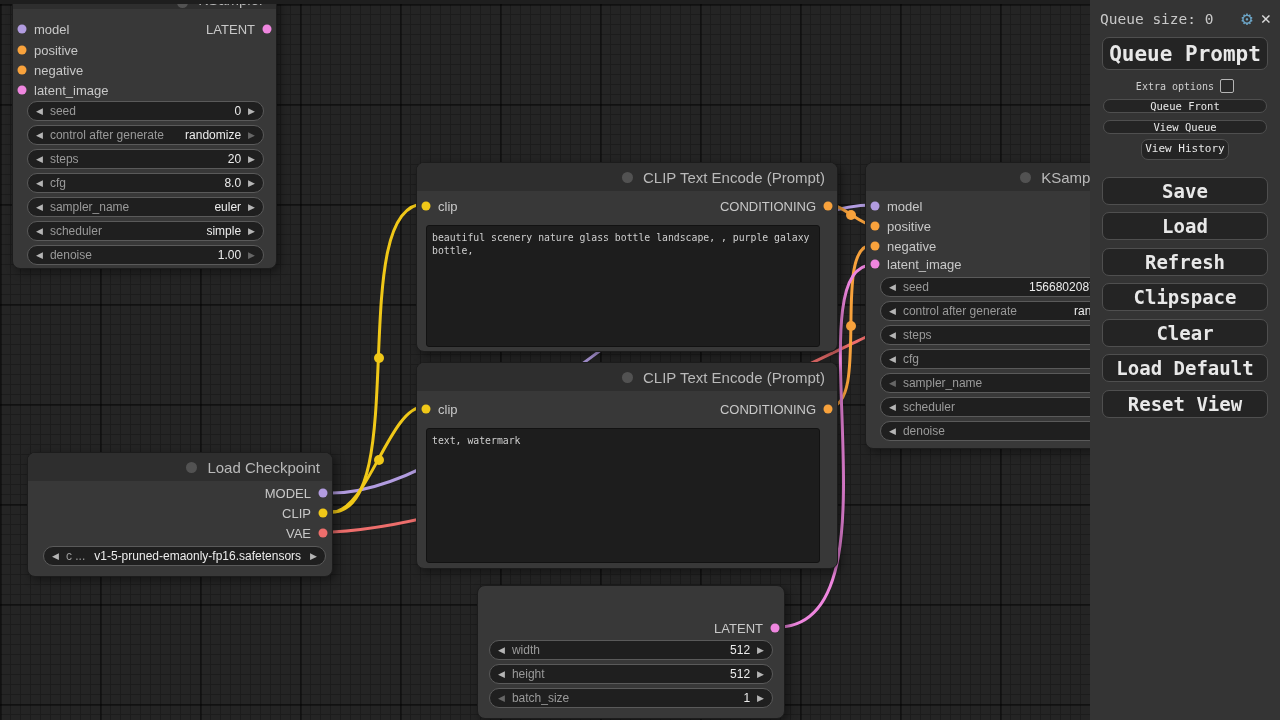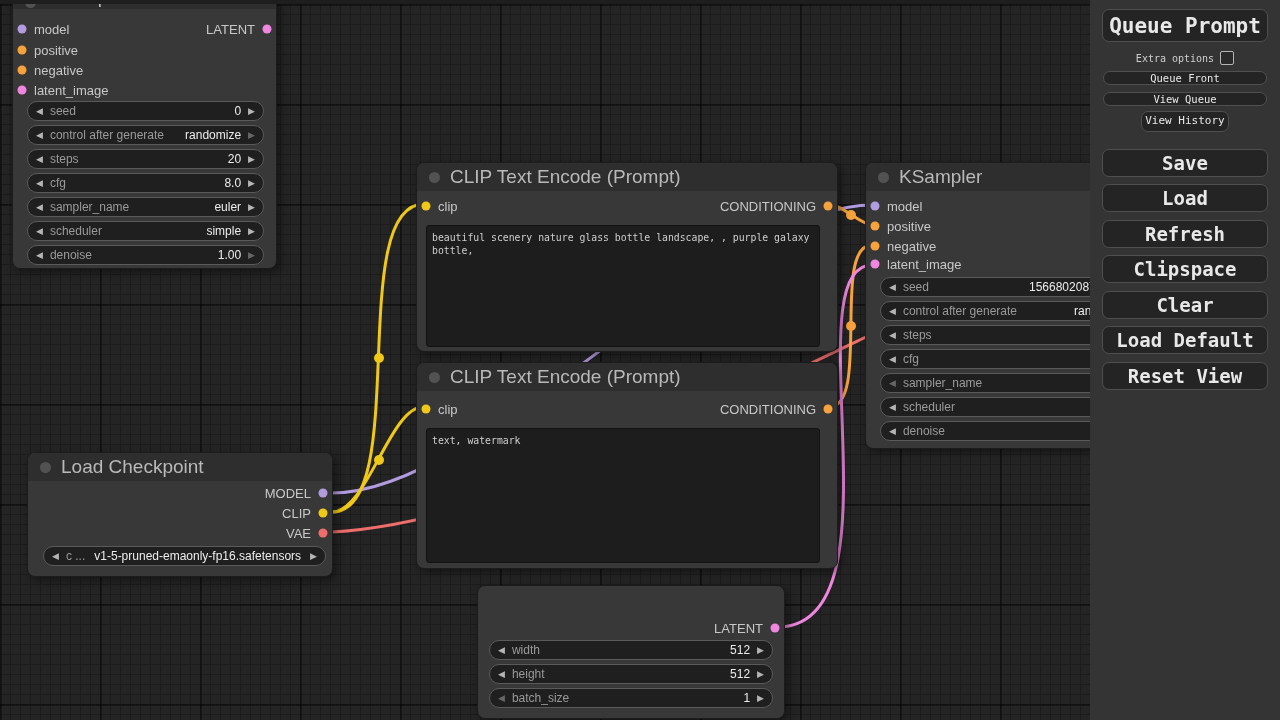--- a/index.html
+++ b/index.html
@@ -11,21 +11,21 @@
       linear-gradient(#1c1c1c 1px, transparent 1px),
       linear-gradient(90deg,#1c1c1c 1px, transparent 1px);
     background-size:100px 100px,100px 100px,10px 10px,10px 10px;
   }
   .wires{position:absolute;left:0;top:0;z-index:1;}
   .wires path{fill:none;stroke-width:3;stroke-linecap:round;}
   .node{position:absolute;z-index:2;background:#383838;border:1px solid #1c1c1c;border-radius:8px;
     box-shadow:3px 3px 10px rgba(0,0,0,.45);box-sizing:border-box;
     font-family:"Liberation Sans",sans-serif;color:#c8c8c8;}
   .node-title{height:28px;background:#2e2e2e;border-radius:7px 7px 0 0;display:flex;align-items:center;
-    gap:10px;padding:0 12px;font-size:19px;color:#b9b9b9;white-space:nowrap;overflow:hidden;}
+    gap:10px;padding:0 12px;font-size:15px;color:#b9b9b9;white-space:nowrap;overflow:hidden;justify-content:flex-end;}
   .node-title.flushbottom{align-items:flex-end;padding-bottom:1px;}
   .tdot{width:11px;height:11px;border-radius:50%;background:#525252;flex:0 0 auto;}
   .slot{position:absolute;height:16px;display:flex;align-items:center;gap:7px;font-size:13px;white-space:nowrap;}
   .slot.out{flex-direction:row-reverse;}
   .slot svg{display:block;}
   .pill{position:absolute;height:20px;background:#1f1f1f;border:1px solid #5a5a5a;border-radius:10px;
     display:flex;align-items:center;padding:0 8px;box-sizing:border-box;font-size:12px;white-space:nowrap;}
   .arrow{font-size:9px;color:#b5b5b5;flex:0 0 auto;font-family:"DejaVu Sans",sans-serif;}
   .arrow.dim{color:#666;}
   .wlabel{color:#9a9a9a;margin-left:7px;overflow:hidden;}
@@ -305,20 +305,25 @@
       <span class="arrow dim">◀</span>
       <span class="wlabel">batch_size</span>
       <span class="wvalue">1</span>
       <span class="arrow">▶</span>
     </div>
   </div>
 
 </div>
 
 <div class="menu">
+  <div class="menu-top">
+    <span class="qsize">Queue size: 0</span>
+    <span class="gear">⚙</span>
+    <span class="xclose">✕</span>
+  </div>
   <div class="mbtn qprompt">Queue Prompt</div>
   <div class="extra">
     <span>Extra options</span>
     <span class="chk"></span>
   </div>
   <div class="tworow">
     <div class="mbtn">Queue Front</div>
     <div class="mbtn">View Queue</div>
   </div>
   <div class="mbtn vhist">View History</div>

